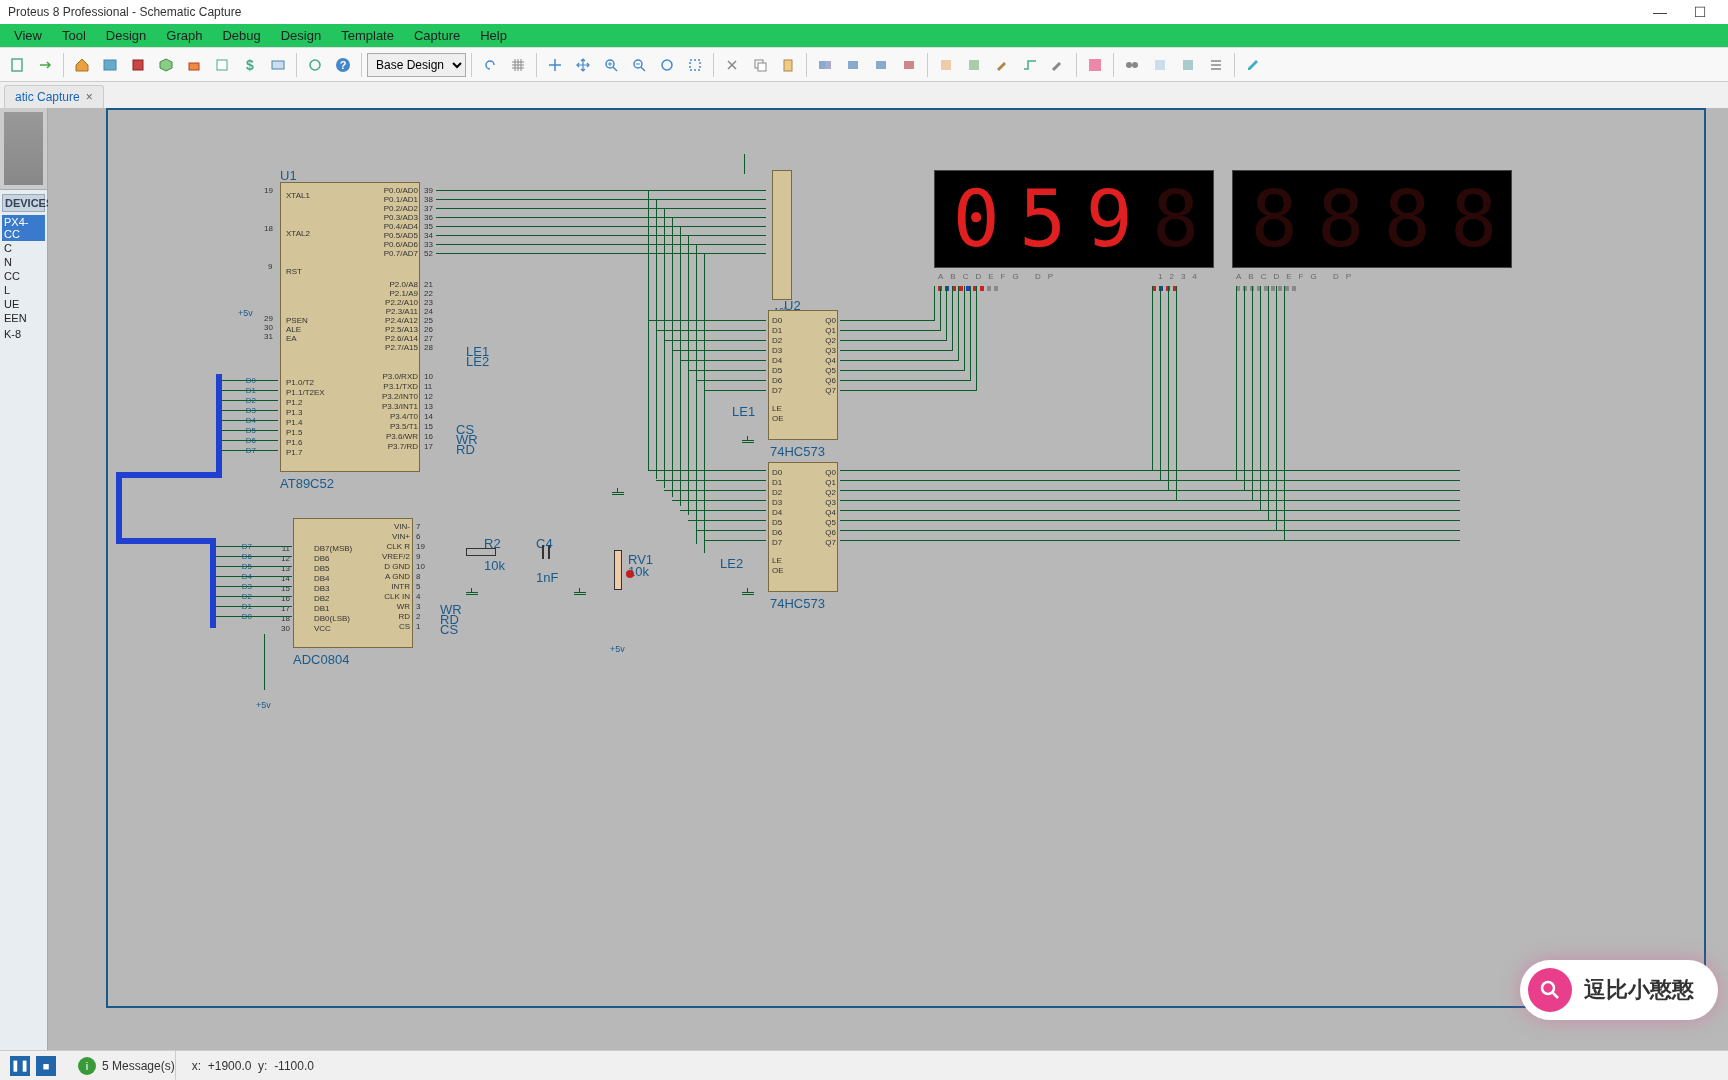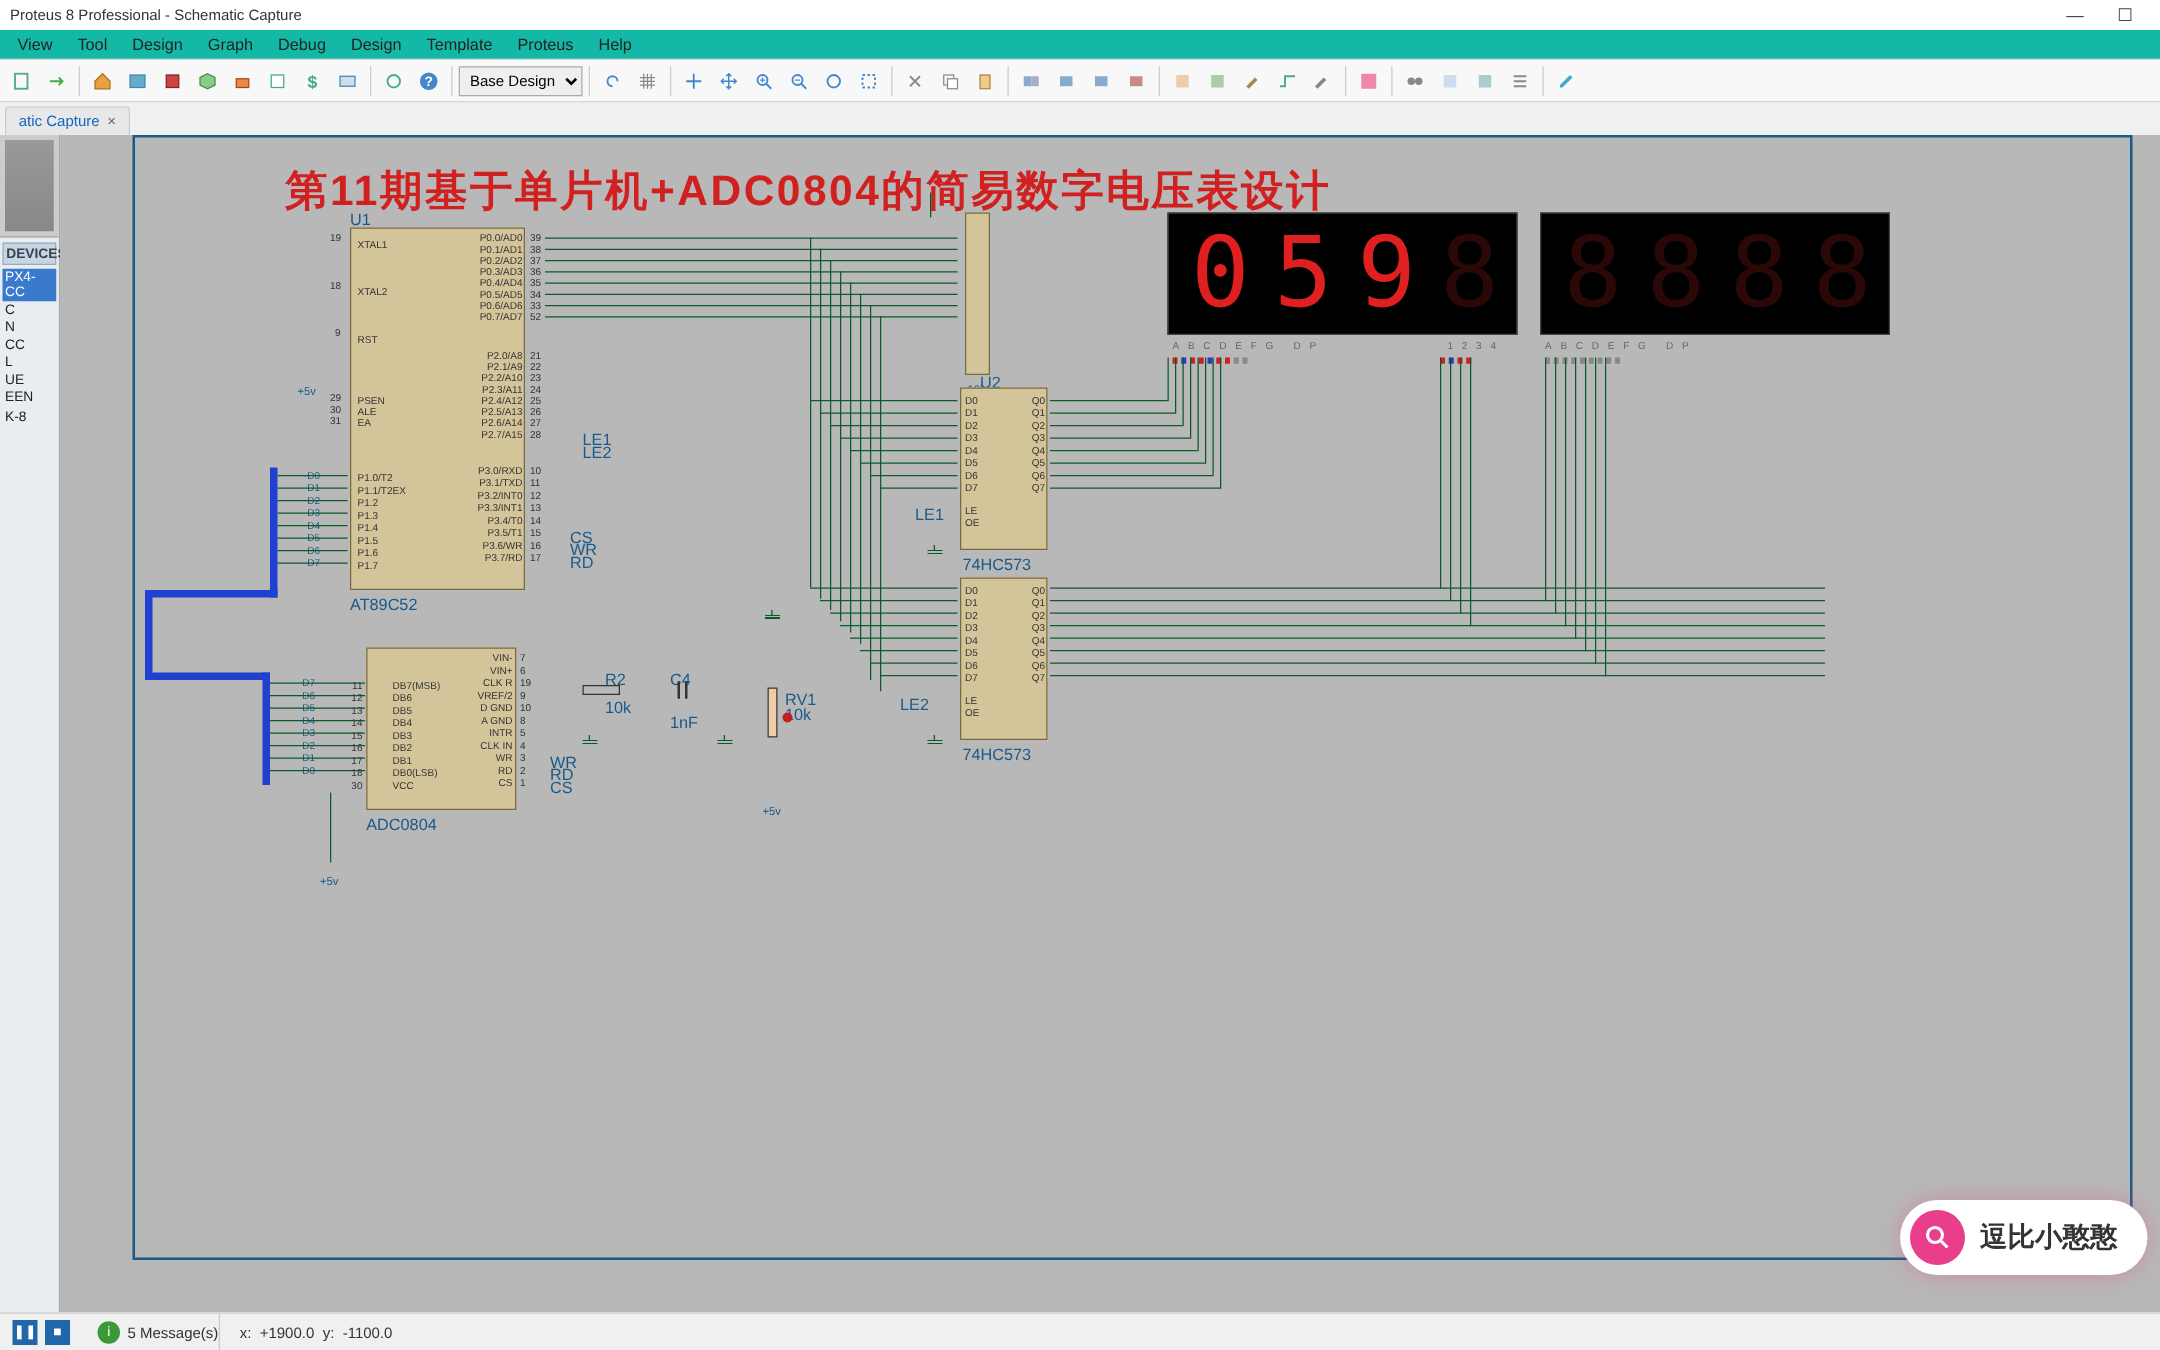--- a/index.html
+++ b/index.html
@@ -2,21 +2,21 @@
 <html><head>
 <meta charset="utf-8">
 <style>
 * { margin: 0; padding: 0; box-sizing: border-box; font-family: Arial, sans-serif; }
 body { background: #f0f0f0; width: 1728px; height: 1080px; overflow: hidden; position: relative; }
 
 .titlebar { height: 24px; background: #fff; display: flex; align-items: center; padding: 0 8px; font-size: 12px; color: #333; }
 .titlebar .spacer { flex: 1; }
 .titlebar .winbtn { width: 40px; text-align: center; font-size: 14px; color: #444; }
 
-.menubar { height: 24px; background: #14b8a6; display: flex; align-items: center; padding: 0 4px; font-size: 13px; color: #222; border-bottom: 1px solid #ddd; }
+.menubar { height: 24px; background: #22c55e; display: flex; align-items: center; padding: 0 4px; font-size: 13px; color: #222; border-bottom: 1px solid #ddd; }
 .menubar .menuitem { padding: 0 10px; cursor: pointer; }
 
 .toolbar { height: 34px; background: #f8f8f8; display: flex; align-items: center; padding: 0 4px; border-bottom: 1px solid #ccc; gap: 2px; }
 .toolbar .tbtn { width: 26px; height: 26px; display: flex; align-items: center; justify-content: center; border: 1px solid transparent; border-radius: 2px; cursor: pointer; font-size: 14px; }
 .toolbar .sep { width: 1px; height: 24px; background: #ccc; margin: 0 3px; }
 .toolbar select { height: 24px; font-size: 12px; border: 1px solid #aaa; padding: 0 4px; min-width: 90px; }
 
 .tabs { height: 26px; background: #f0f0f0; display: flex; align-items: flex-end; padding: 0 4px; }
 .tab { padding: 4px 10px; background: #e8e8e8; border: 1px solid #ccc; border-bottom: none; font-size: 12px; color: #1565c0; border-radius: 3px 3px 0 0; display: flex; align-items: center; gap: 6px; }
 .tab .close { color: #666; cursor: pointer; }
@@ -96,21 +96,21 @@
 </div>
 
 <div class="menubar">
   <span class="menuitem">View</span>
   <span class="menuitem">Tool</span>
   <span class="menuitem">Design</span>
   <span class="menuitem">Graph</span>
   <span class="menuitem">Debug</span>
   <span class="menuitem">Design</span>
   <span class="menuitem">Template</span>
-  <span class="menuitem">Proteus</span>
+  <span class="menuitem">Capture</span>
   <span class="menuitem">Help</span>
 </div>
 
 <div class="toolbar">
   <div class="tbtn">
       <svg class="icon">
         <rect x="3" y="2" width="10" height="12" fill="none" stroke="#5a8" stroke-width="1.5"></rect>
       </svg>
     </div>
   <div class="tbtn">
@@ -338,21 +338,20 @@
       <div class="item">UE</div>
       <div class="item">EEN</div>
       <div class="item"></div>
       <div class="item">K-8</div>
     </div>
   </div>
 
   <div class="canvas">
     <div class="sheet">
 
-      <div class="bigred title-red">第11期基于单片机+ADC0804的简易数字电压表设计</div>
 
       <div class="comp-label" style="left:172px;top:58px">U1</div>
       <div class="chip u1"></div>
       <div class="comp-label" style="left:172px;top:366px">AT89C52</div>
 
       <div style="position:absolute;left:178px;top:76px;font-size:8px;color:#333;line-height:20px">
         <div>XTAL1</div>
         <div style="margin-top:18px">XTAL2</div>
         <div style="margin-top:18px">RST</div>
       </div>

